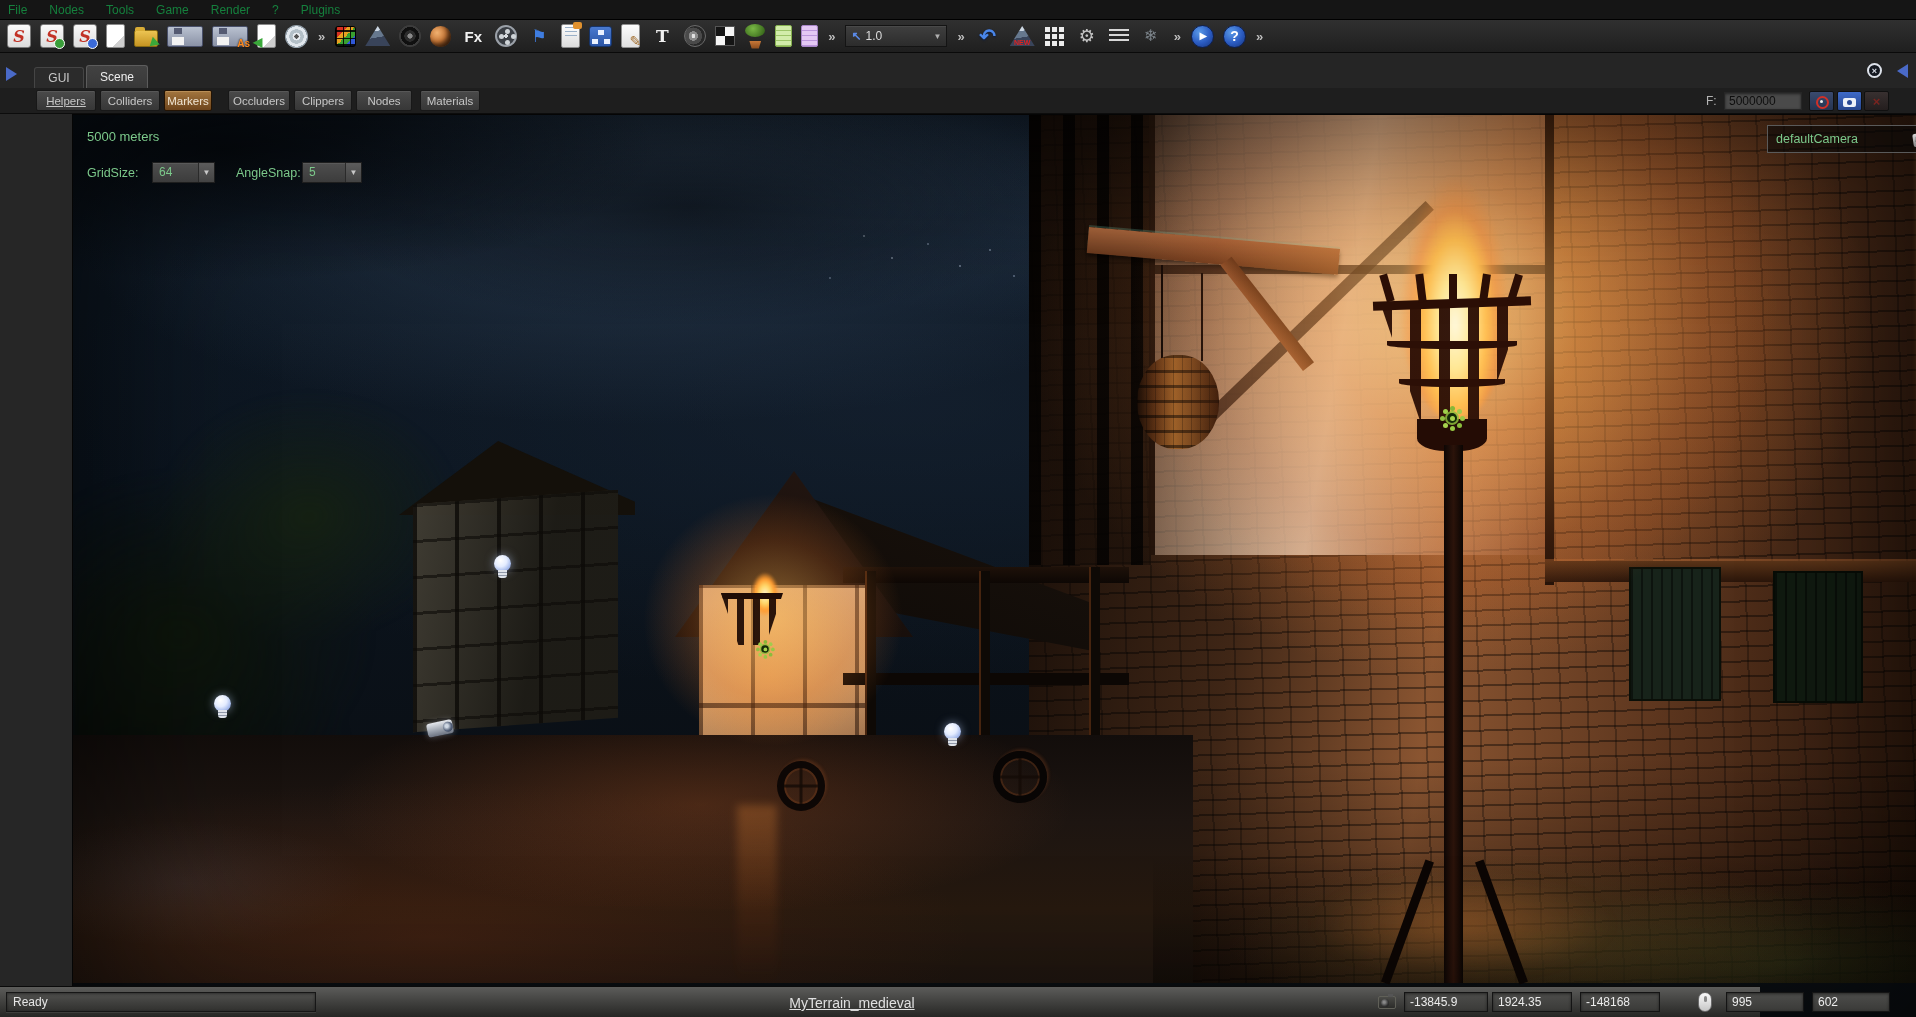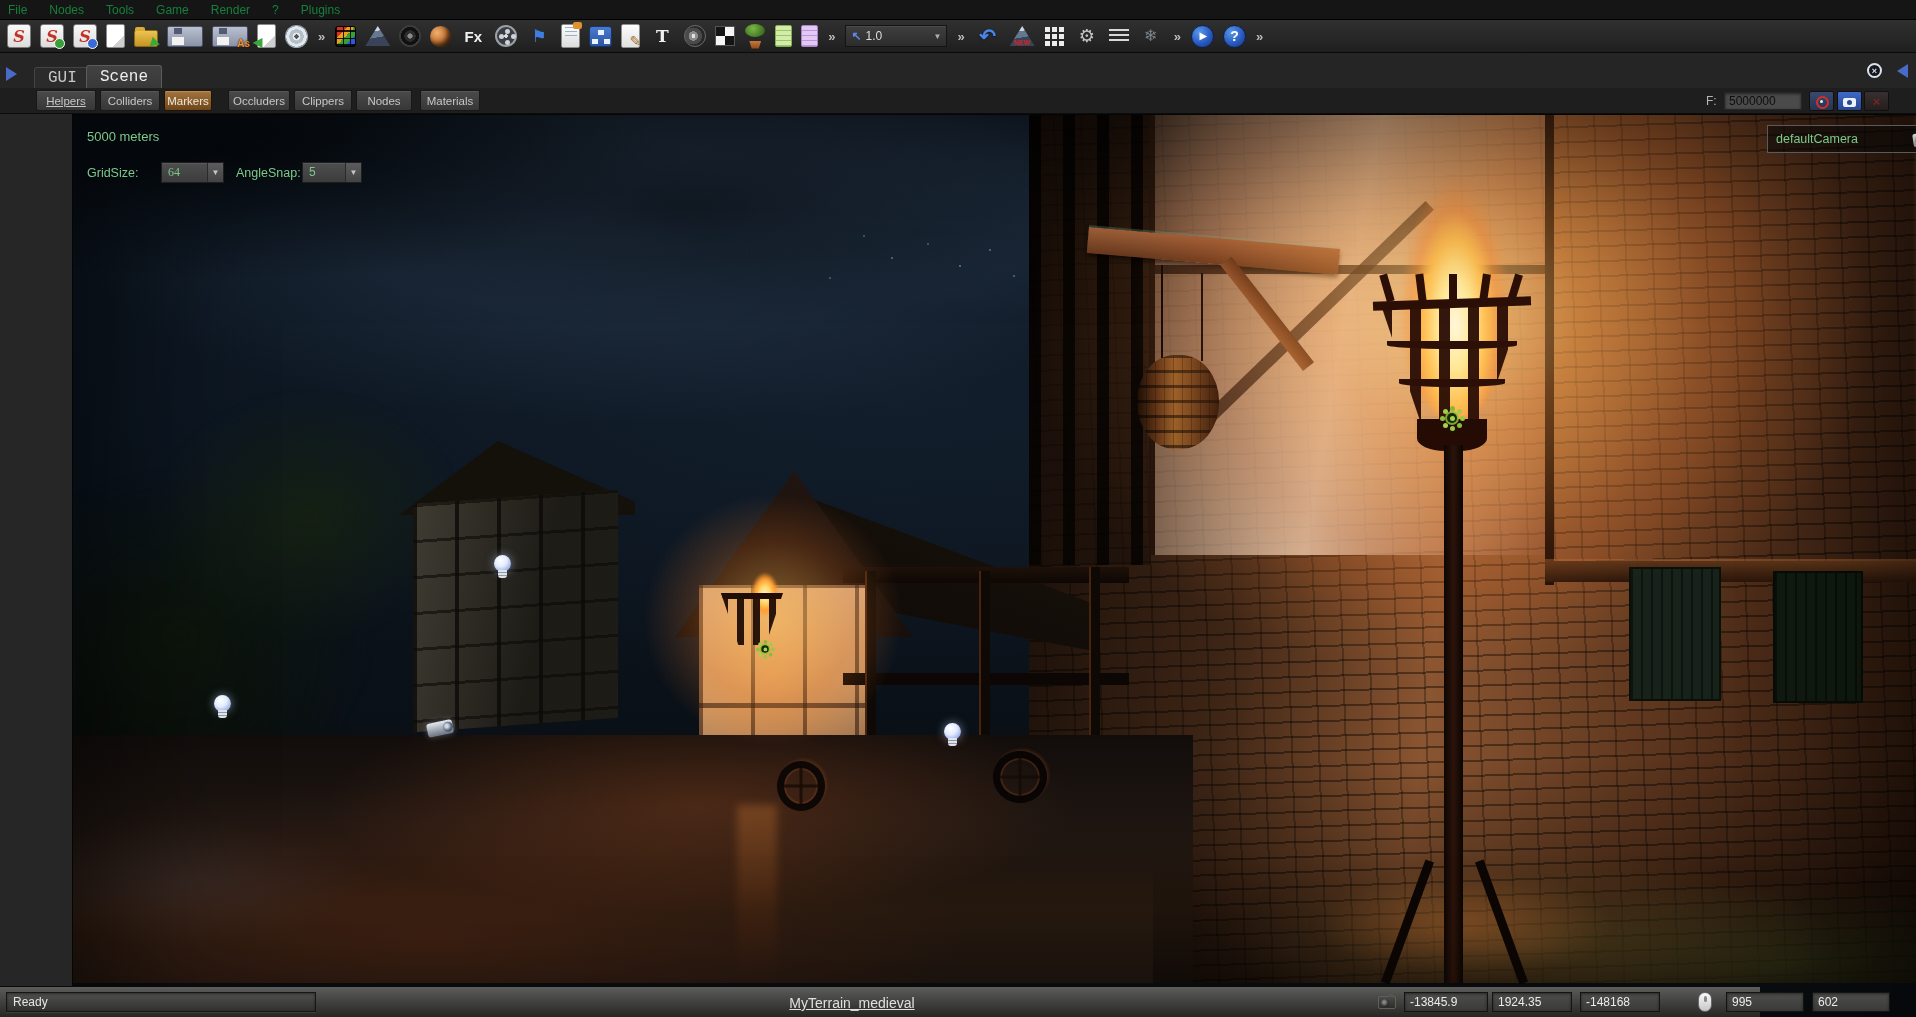--- a/index.html
+++ b/index.html
@@ -117,22 +117,22 @@
   .k-play, .k-help { width:23px; height:23px; border-radius:50%;
     background:radial-gradient(circle at 35% 30%, #5a9ae8, #2a5ac0 55%, #163478 100%); border:1px solid #0e2050; }
   .k-play .gl { color:#fff; font-size:10px; margin-left:2px; }
   .k-help .gl { color:#fff; font-size:14px; font-weight:bold; }
 
   
   #tabstrip { position:absolute; left:0; top:53px; width:1916px; height:35px; background:#252525; z-index:49; }
   #panel-arrow-left { position:absolute; left:6px; top:14px; width:0; height:0;
     border-left:11px solid #4a6ac8; border-top:7px solid transparent; border-bottom:7px solid transparent; }
   .tab { position:absolute; bottom:0; height:21px; padding:0 13px; display:flex; align-items:center;
-    color:#c8c8c8; font-size:16px; background:#2b2b2b; border:1px solid #454545; border-bottom:none;
-    border-radius:3px 3px 0 0;font-family:Liberation Mono, monospace; }
+    color:#c8c8c8; font-size:12px; background:#2b2b2b; border:1px solid #454545; border-bottom:none;
+    border-radius:3px 3px 0 0; }
   .tab.active { height:23px; background:linear-gradient(#424242,#383838); border-color:#5c5c5c; color:#eee; }
   #globe-btn { position:absolute; right:34px; top:10px; width:15px; height:15px; border-radius:50%;
     border:2px solid #dde2ea; background:#141820; color:#dde2ea; font-size:9px; font-weight:bold;
     display:flex; align-items:center; justify-content:center; }
   #collapse-arrow { position:absolute; right:8px; top:11px; width:0; height:0;
     border-right:11px solid #4a6ac8; border-top:7px solid transparent; border-bottom:7px solid transparent; }
 
   
   #subtabbar { position:absolute; left:0; top:88px; width:1916px; height:26px; background:#1e1e1e;
     border-bottom:1px solid #0c0c0c; z-index:49; }
@@ -327,21 +327,21 @@
   
   .ov { position:absolute; z-index:40; color:#7cc98b; font-size:12.5px; }
   #ov-range { left:14px; top:14px; font-size:13px; }
   #ov-gridsize-label { left:14px; top:51px; }
   #ov-anglesnap-label { left:163px; top:51px; }
   .vdrop { position:absolute; z-index:40; height:21px; display:flex; align-items:stretch;
     background:linear-gradient(#4e4e4e,#3c3c3c); border:1px solid #1e1e1e; box-shadow:inset 0 1px 0 rgba(255,255,255,.07); }
   .vdrop .val { flex:1; color:#7cc98b; font-size:12px; padding:2px 0 0 6px; }
   .vdrop .arr { width:16px; background:linear-gradient(#5c5c5c,#434343); border-left:1px solid #2a2a2a;
     color:#c8c8c8; font-size:8px; display:flex; align-items:center; justify-content:center; }
-  #drop-gridsize { left:88px; top:47px; width:63px;font-family:Liberation Serif, serif; }
+  #drop-gridsize { left:79px; top:47px; width:63px; }
   #drop-anglesnap { left:229px; top:47px; width:60px; }
   #camera-box { position:absolute; left:1694px; top:10px; width:170px; height:28px; z-index:40;
     background:rgba(8,8,8,.55); border:1px solid #5a5a5a; display:flex; align-items:center; }
   #camera-box .txt { flex:1; color:#7cc98b; font-size:12.5px; padding-left:8px; }
   .cam-mini { width:18px; height:13px; margin-right:5px; position:relative; border-radius:2px;
     background:linear-gradient(#d8d8d8,#828282); transform:rotate(-8deg); }
   .cam-mini::before { content:""; position:absolute; left:2px; top:2px; width:8px; height:8px; border-radius:50%;
     background:radial-gradient(circle at 40% 40%, #eee 15%, #555 60%, #222); }
   .cam-mini::after { content:""; position:absolute; right:2px; top:-3px; width:5px; height:3px; background:#b0b0b0; }
 

